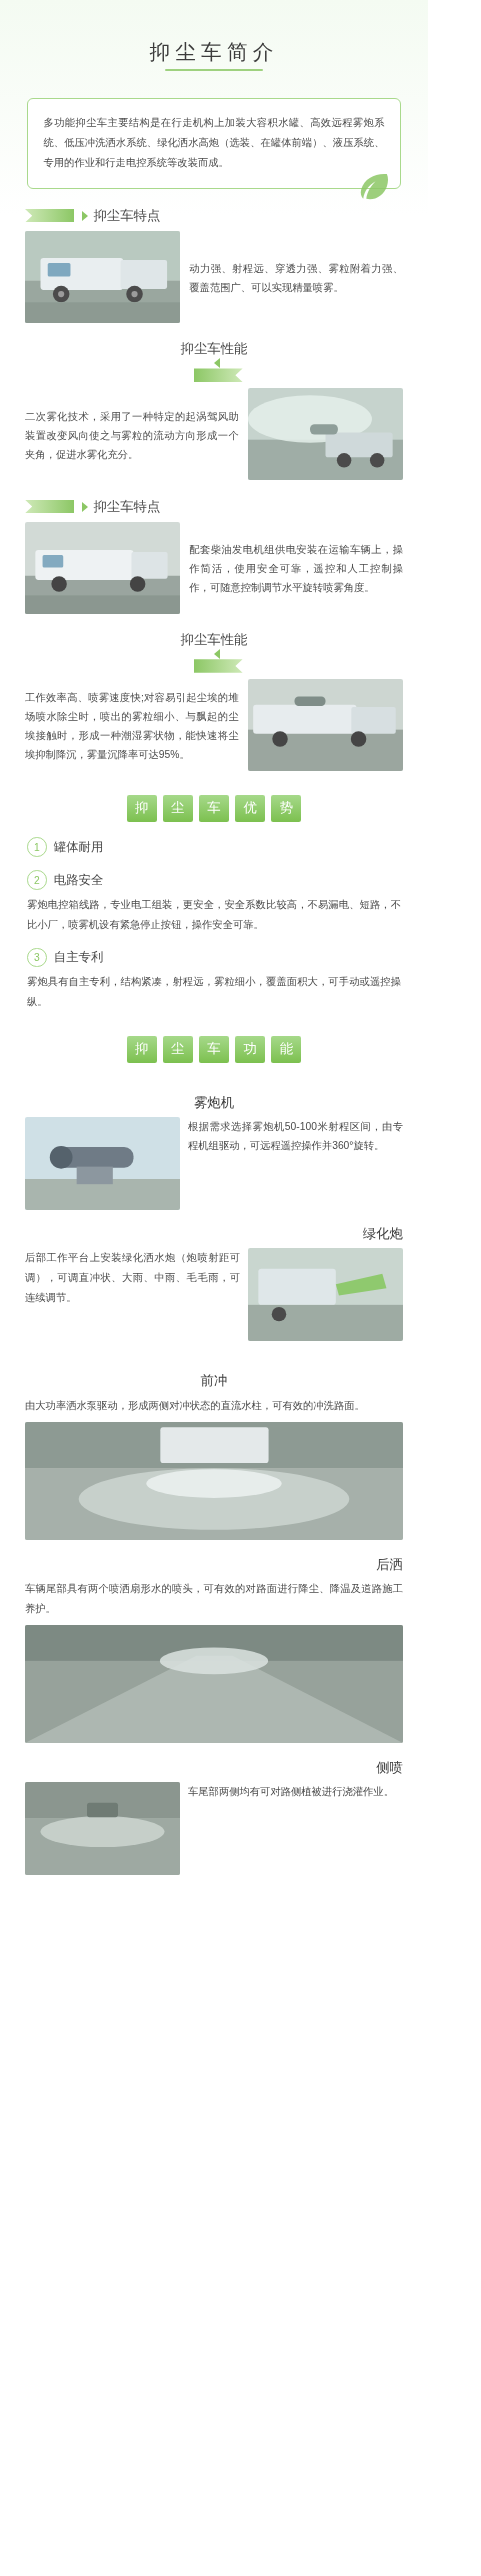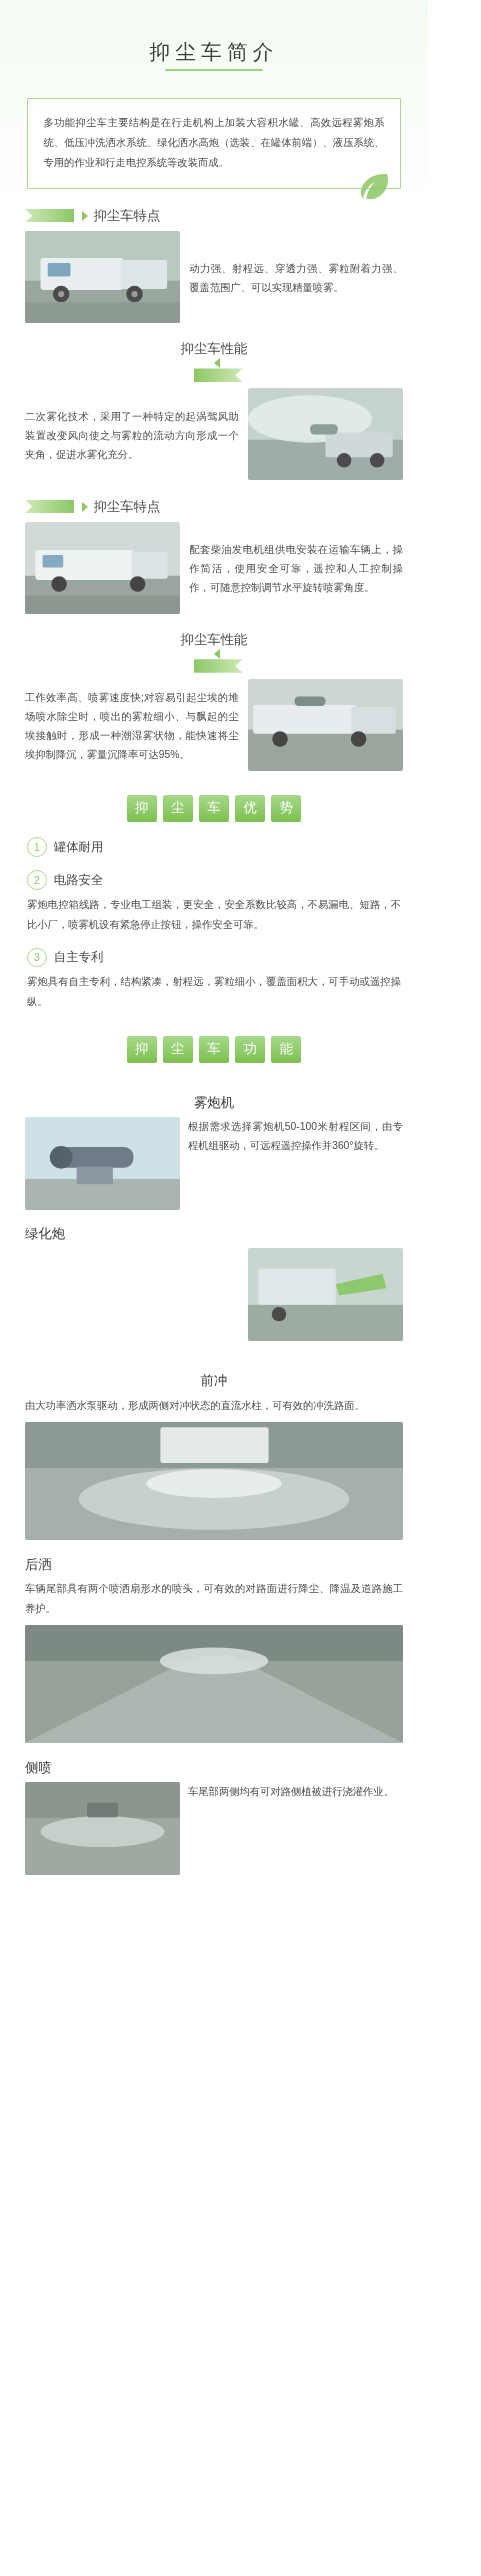--- a/index.html
+++ b/index.html
@@ -37,21 +37,21 @@
     right: 12%;
     bottom: 0;
     height: 1.5px;
     background: #9ed17f;
     border-radius: 1px;
   }
   
   .intro-card {
     margin: 0 27px 5.2px 27px;
     border: 1px solid #a9d98c;
-    border-radius: 1px;
+    border-radius: 6px;
     padding: 13.4px 15.5px 15.5px 15.5px;
     background: #ffffff;
     position: relative;
     font-size: 10.3px;
     line-height: 1.95;
     color: #4a4a4a;
     text-align: justify;
   }
   .leaf-deco {
     position: absolute;
@@ -170,21 +170,21 @@
     padding-left: 0px;
   }
   
   .fn { margin: 0 25px 15.5px 25px; }
   .fn-title {
     font-size: 13.4px;
     color: #3c3c3c;
     margin-bottom: 5.2px;
   }
   .fn-title.c { text-align: center; margin-top: 31px; }
-  .fn-title.l { text-align: left; }
+  .fn-title.l { text-align: right; }
   .fn-row { display: flex; gap: 8px; align-items: flex-start; }
   .fn-row.rev { flex-direction: row-reverse; }
   .fn-row .ph { width: 155px; height: 93px; flex: 0 0 155px; border-radius: 2.1px; overflow: hidden; }
   .fn-row .txt { flex: 1; font-size: 10.3px; line-height: 1.9; color: #4a4a4a; text-align: justify; }
   .fn-full .txt { font-size: 10.3px; line-height: 1.9; color: #4a4a4a; text-align: justify; margin-bottom: 7.2px; }
   .ph-wide { width: 100%; height: 118px; border-radius: 2.1px; overflow: hidden; }
   
   .ph svg, .ph-wide svg { display: block; width: 100%; height: 100%; }
 </style>
 </head>
@@ -350,20 +350,21 @@
     <div class="fn-row rev">
       <div class="ph">
         <svg viewBox="0 0 300 180" preserveAspectRatio="none">
           <rect width="300" height="180" fill="#c9d6cf"></rect>
           <rect y="110" width="300" height="70" fill="#9eaba3"></rect>
           <rect x="20" y="40" width="150" height="70" rx="6" fill="#dfe7e9"></rect>
           <path d="M170 70 L260 50 L268 78 L176 92 Z" fill="#8fc96e"></path>
           <circle cx="60" cy="128" r="14" fill="#4a4a4a"></circle>
         </svg>
       </div>
+      <div class="txt">后部工作平台上安装绿化洒水炮（炮喷射距可调），可调直冲状、大雨、中雨、毛毛雨，可连续调节。</div>
     </div>
   </div>
 
   <div class="fn fn-full">
     <div class="fn-title c">前冲</div>
     <div class="txt">由大功率洒水泵驱动，形成两侧对冲状态的直流水柱，可有效的冲洗路面。</div>
     <div class="ph-wide">
       <svg viewBox="0 0 838 230" preserveAspectRatio="none">
         <rect width="838" height="230" fill="#b9c3bd"></rect>
         <rect y="0" width="838" height="90" fill="#8d9a93"></rect>

